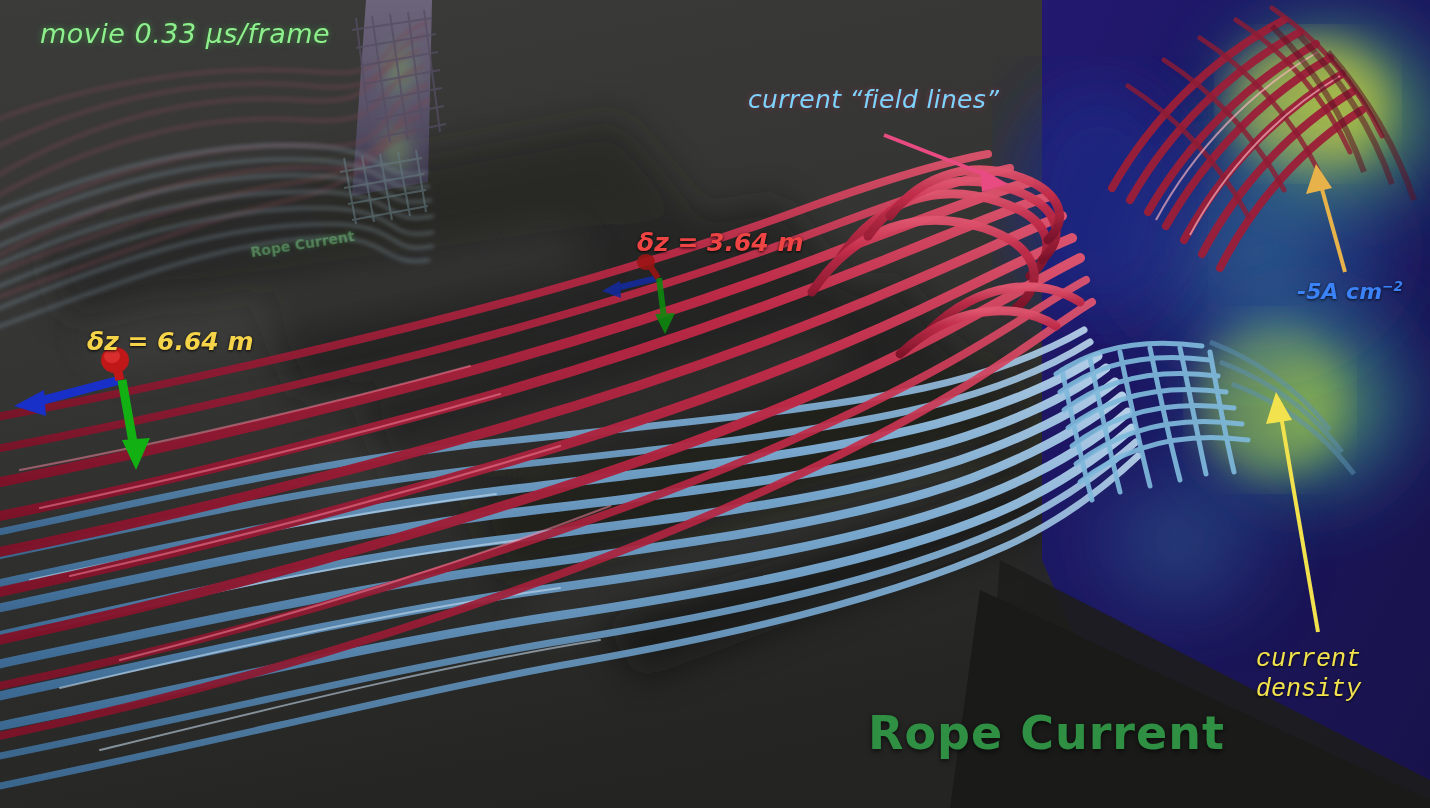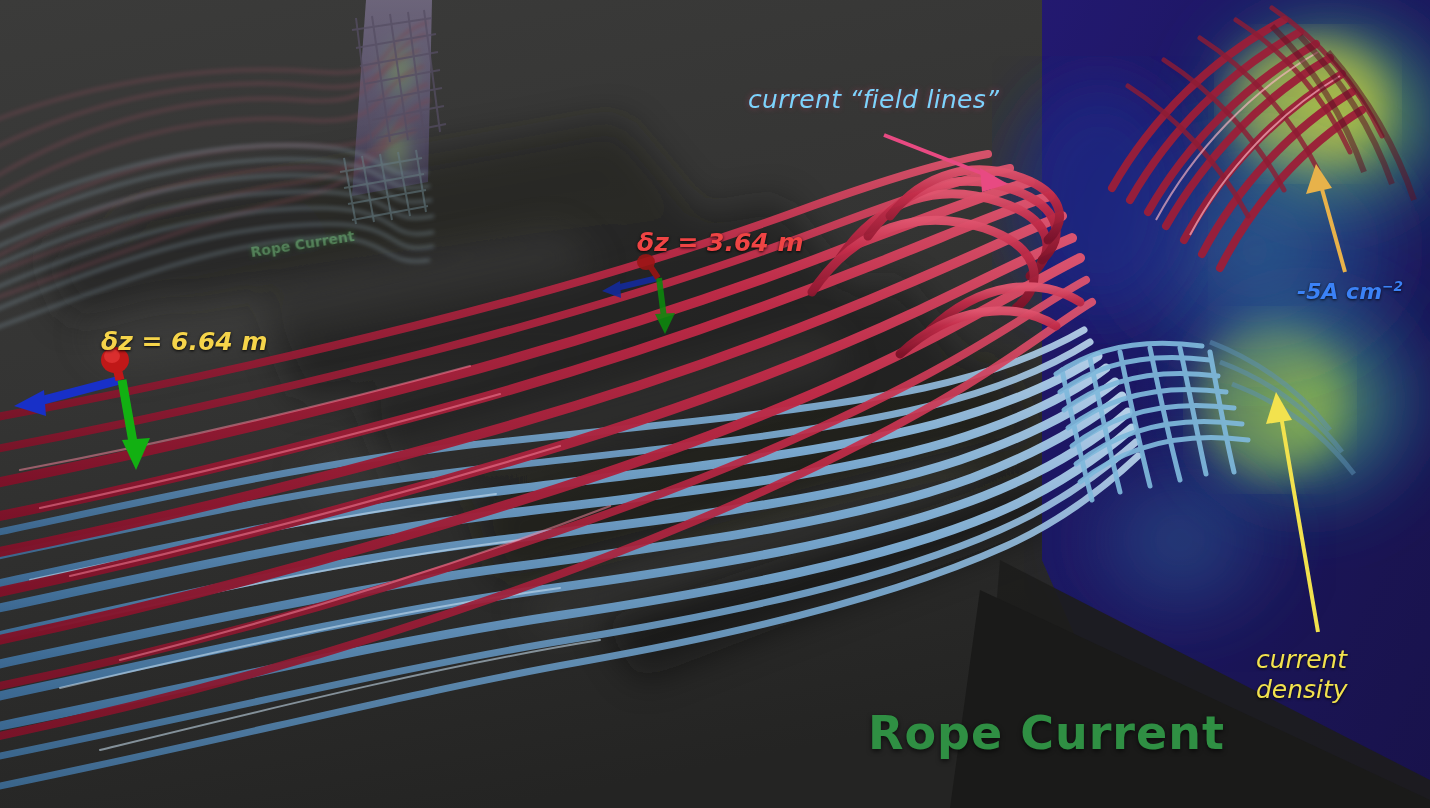--- a/index.html
+++ b/index.html
@@ -22,36 +22,37 @@
     left:40px;top:18px;font-size:27px;font-weight:400;
     color:#8df08d;letter-spacing:.5px;
     text-shadow:0 0 6px rgba(60,200,60,.55);
   }
   #fieldlines-label{
     left:748px;top:85px;font-size:25px;
     color:#7dd3fc;letter-spacing:.3px;
     text-shadow:0 0 6px rgba(230,60,110,.45);
   }
   #dz1-label{
-    left:101px;top:327px;font-size:25px;font-weight:700;
+    left:87px;top:327px;font-size:25px;font-weight:700;
     color:#f5d44a;text-shadow:0 1px 3px rgba(0,0,0,.9);text-align:right;
   }
   #dz2-label{
     left:637px;top:228px;font-size:25px;font-weight:700;
     color:#ef4444;text-shadow:0 1px 3px rgba(0,0,0,.9);
   }
   #amp-label{
     left:1297px;top:278px;font-size:22px;font-weight:700;
     color:#3b82f6;text-shadow:0 1px 3px rgba(0,0,0,.8);
   }
   #amp-label sup{font-size:.62em;vertical-align:super;}
   #jdensity-label{
     left:1256px;top:645px;font-size:25px;line-height:30px;
     color:#f2e24e;text-align:left;
     text-shadow:0 1px 3px rgba(0,0,0,.9);
+    font-family:Liberation Mono, monospace;
   }
   #scene-title{
     left:868px;top:706px;font-size:46px;font-style:normal;font-weight:700;
     color:#2f8f43;letter-spacing:1px;
     text-shadow:0 2px 5px rgba(0,0,0,.65);
   }
   #ghost-title{
     left:250px;top:236px;font-size:14px;font-weight:700;font-style:normal;
     color:#6fba78;opacity:.6;
     transform:rotate(-9deg);
@@ -394,20 +395,21 @@
       <line x1="1345" y1="272" x2="1320" y2="182" stroke="#e8b24a" stroke-width="4"></line>
       <polygon points="1316,164 1306,194 1332,188" fill="#e8b24a"></polygon>
     </g>
 
     <g>
       <line x1="1318" y1="632" x2="1280" y2="410" stroke="#f2e24e" stroke-width="4"></line>
       <polygon points="1276,392 1266,424 1292,420" fill="#f2e24e"></polygon>
     </g>
   </svg>
 
+  <div class="anno" id="movie-label">movie 0.33 µs/frame</div>
 
   <div class="anno" id="fieldlines-label">current “field lines”</div>
 
   <div class="anno" id="dz1-label">δz = 6.64 m</div>
 
   <div class="anno" id="dz2-label">δz = 3.64 m</div>
 
   <div class="anno" id="amp-label"><span>‑5A cm</span><sup>−2</sup></div>
 
   <div class="anno" id="jdensity-label"><span>current</span><br><span>density</span></div>

